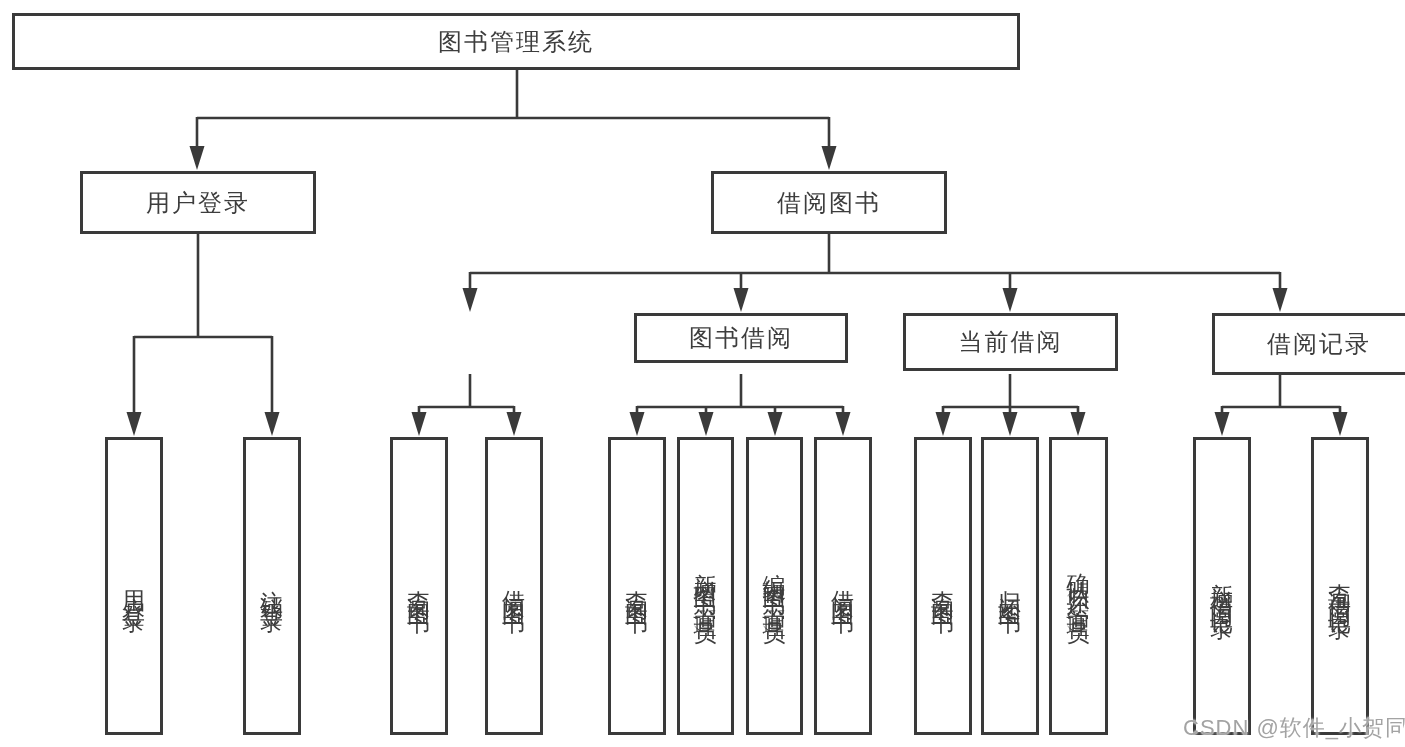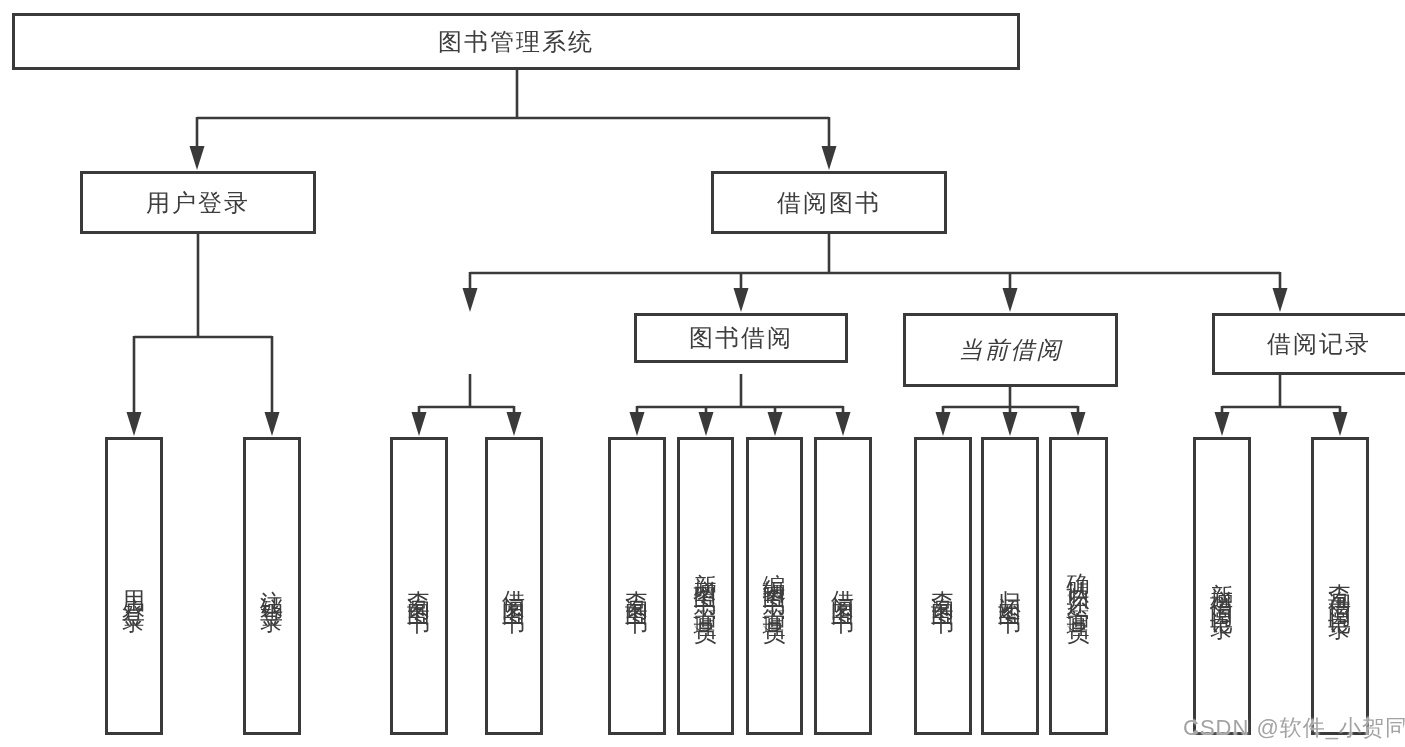--- a/index.html
+++ b/index.html
@@ -104,21 +104,21 @@
   <div class="box" style="left:80px; top:171px; width:236px; height:63px;">
     <span class="hlabel">用户登录</span>
   </div>
   <div class="box" style="left:711px; top:171px; width:236px; height:63px;">
     <span class="hlabel">借阅图书</span>
   </div>
 
   <div class="box" style="left:634px; top:313px; width:214px; height:50px;">
     <span class="hlabel">图书借阅</span>
   </div>
-  <div class="box" style="left:903px; top:313px; width:215px; height:74px;font-style:italic;">
+  <div class="box" style="left:903px; top:313px; width:215px; height:58px;">
     <span class="hlabel">当前借阅</span>
   </div>
   <div class="box" style="left:1173px; top:313px; width:214px; height:62px;margin-left:39px;">
     <span class="hlabel">借阅记录</span>
   </div>
 
   <div class="box leaf" style="left:105px; width:58px;">
     <span class="vlabel">用户登录</span>
   </div>
   <div class="box leaf" style="left:243px; width:58px;">

